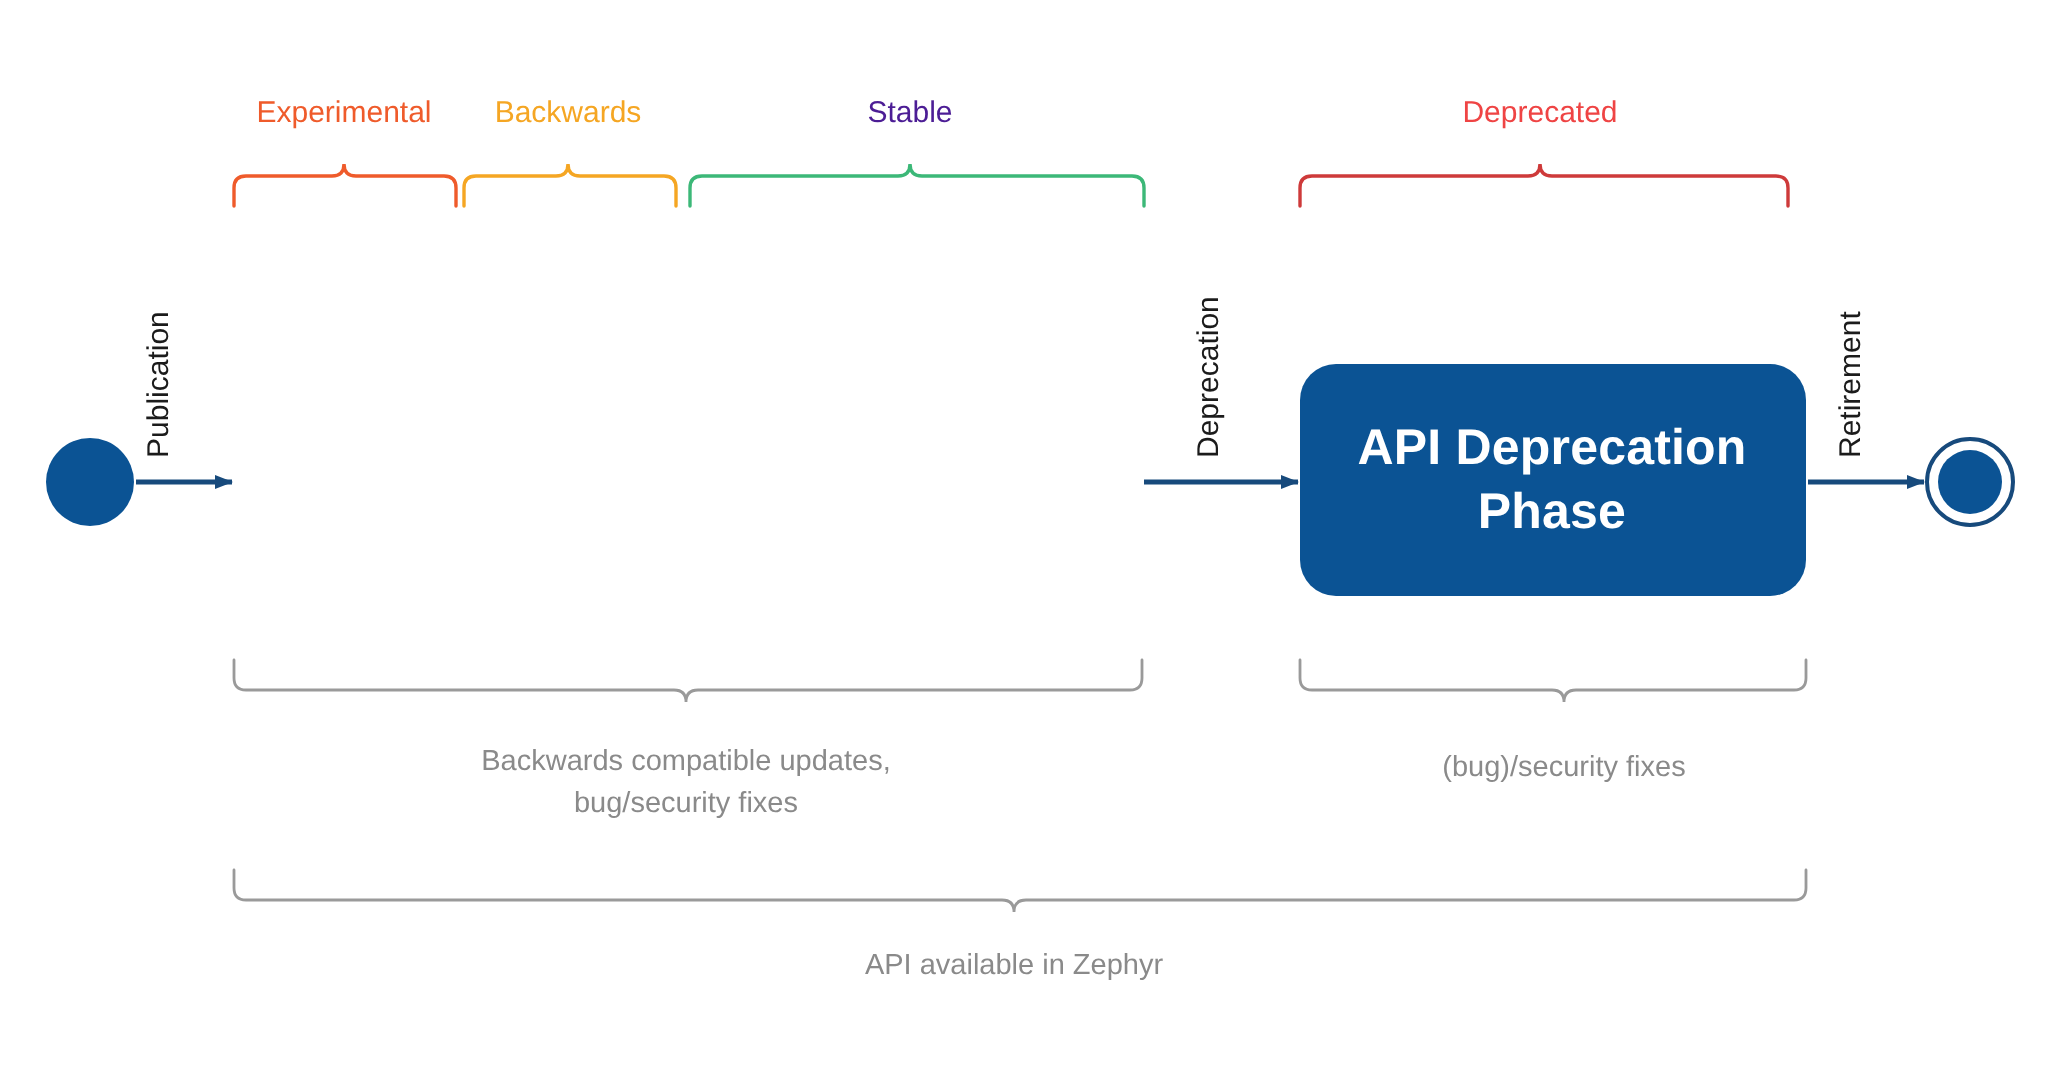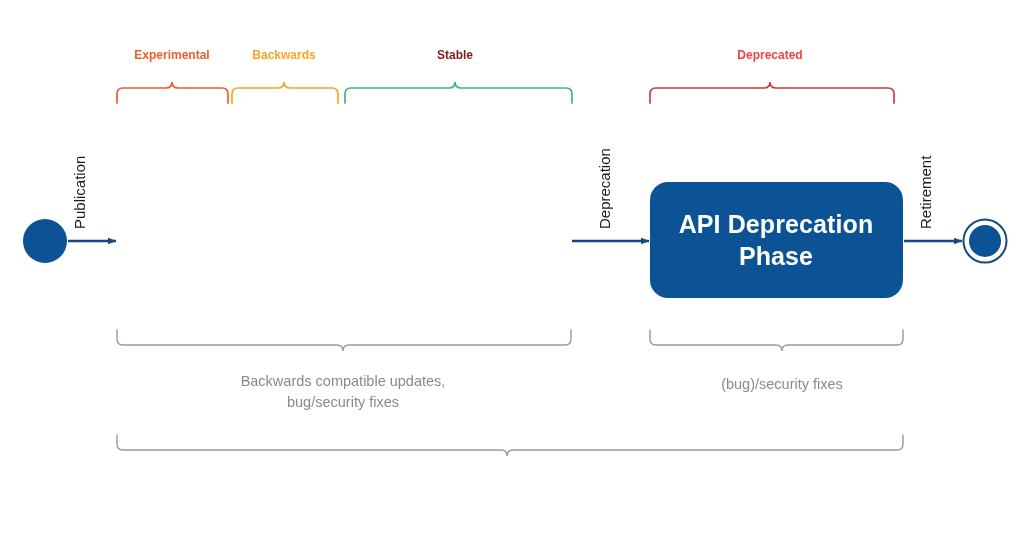--- a/index.html
+++ b/index.html
@@ -42,22 +42,22 @@
     color:#1b1b1b;
     white-space:nowrap;
     transform-origin:left bottom;
     transform:rotate(-90deg);
     font-weight:400;
   }
 
   
   .range-label{
     position:absolute;
-    font-size:12px;
-    font-weight:700;
+    font-size:15px;
+    font-weight:400;
     white-space:nowrap;
     text-align:left;
     transform:translateX(-50%);
   }
 
   
   .note{
     position:absolute;
     font-size:14.5px;
     color:#8a8a8a;
@@ -100,26 +100,27 @@
 
     <g>
       <path d="M117,330 L117,339 Q117,345 123,345 L337,345 Q343,345 343,351 Q343,345 349,345 L565,345 Q571,345 571,339 L571,330" fill="none" stroke="#9a9a9a" stroke-width="1.4" stroke-linecap="round"></path>
       <path d="M650,330 L650,339 Q650,345 656,345 L776,345 Q782,345 782,351 Q782,345 788,345 L897,345 Q903,345 903,339 L903,330" fill="none" stroke="#9a9a9a" stroke-width="1.4" stroke-linecap="round"></path>
       <path d="M117,435 L117,444 Q117,450 123,450 L501,450 Q507,450 507,456 Q507,450 513,450 L897,450 Q903,450 903,444 L903,435" fill="none" stroke="#9a9a9a" stroke-width="1.4" stroke-linecap="round"></path>
     </g>
   </svg>
 
   <div class="range-label" style="left:172px;top:48px;color:#ef5b2b;">Experimental</div>
   <div class="range-label" style="left:284px;top:48px;color:#f5a623;">Backwards</div>
-  <div class="range-label" style="left:455px;top:48px;color:#7f1d1d;">Stable</div>
+  <div class="range-label" style="left:455px;top:48px;color:#4c1d95;">Stable</div>
   <div class="range-label" style="left:770px;top:48px;color:#ef4444;">Deprecated</div>
 
   <div class="edge-label" style="left:88px;top:212px;">Publication</div>
   <div class="edge-label" style="left:613px;top:212px;">Deprecation</div>
   <div class="edge-label" style="left:934px;top:212px;">Retirement</div>
 
   <div class="phase-box" id="box-deprecation">API Deprecation Phase</div>
 
   <div class="note" style="left:782px;top:374px;">(bug)/security fixes</div>
   <div class="note" style="left:343px;top:371px;">Backwards compatible updates,
 bug/security fixes</div>
+  <div class="note" style="left:507px;top:473px;">API available in Zephyr</div>
 
 </div>
 
 </body></html>

